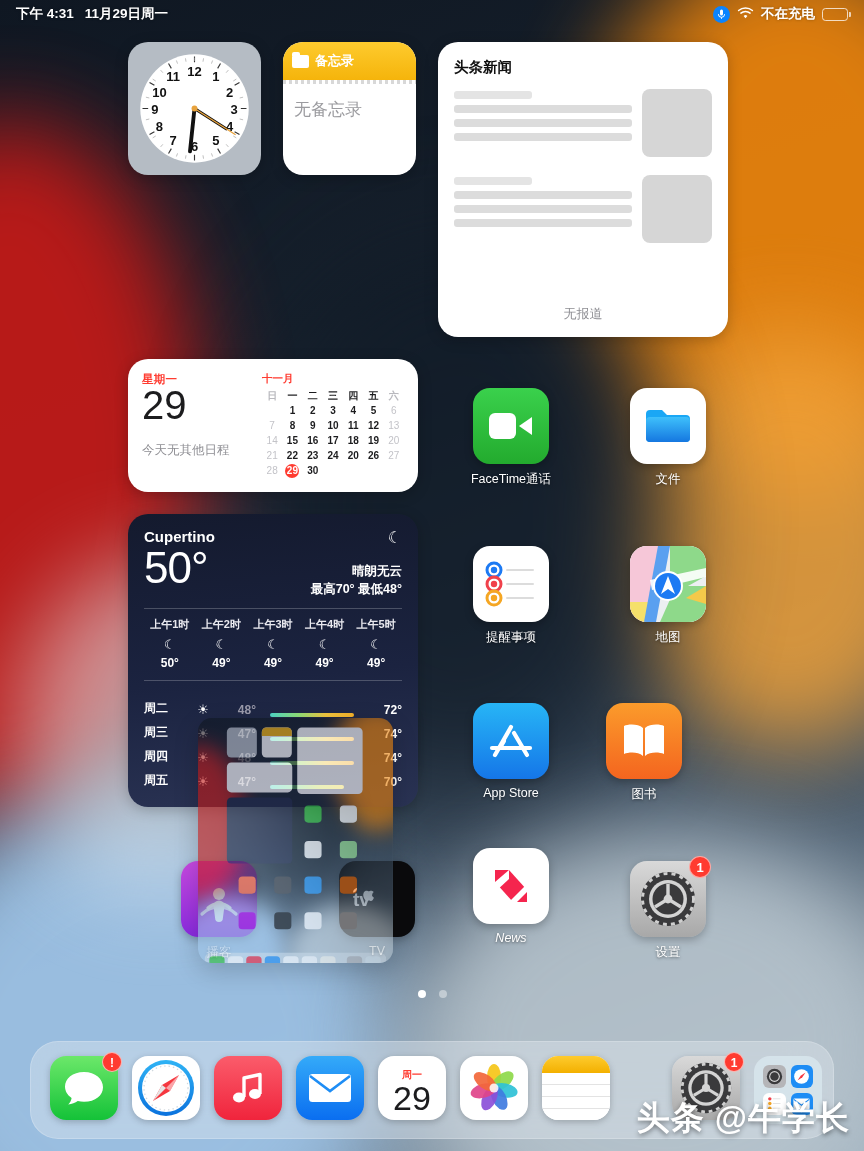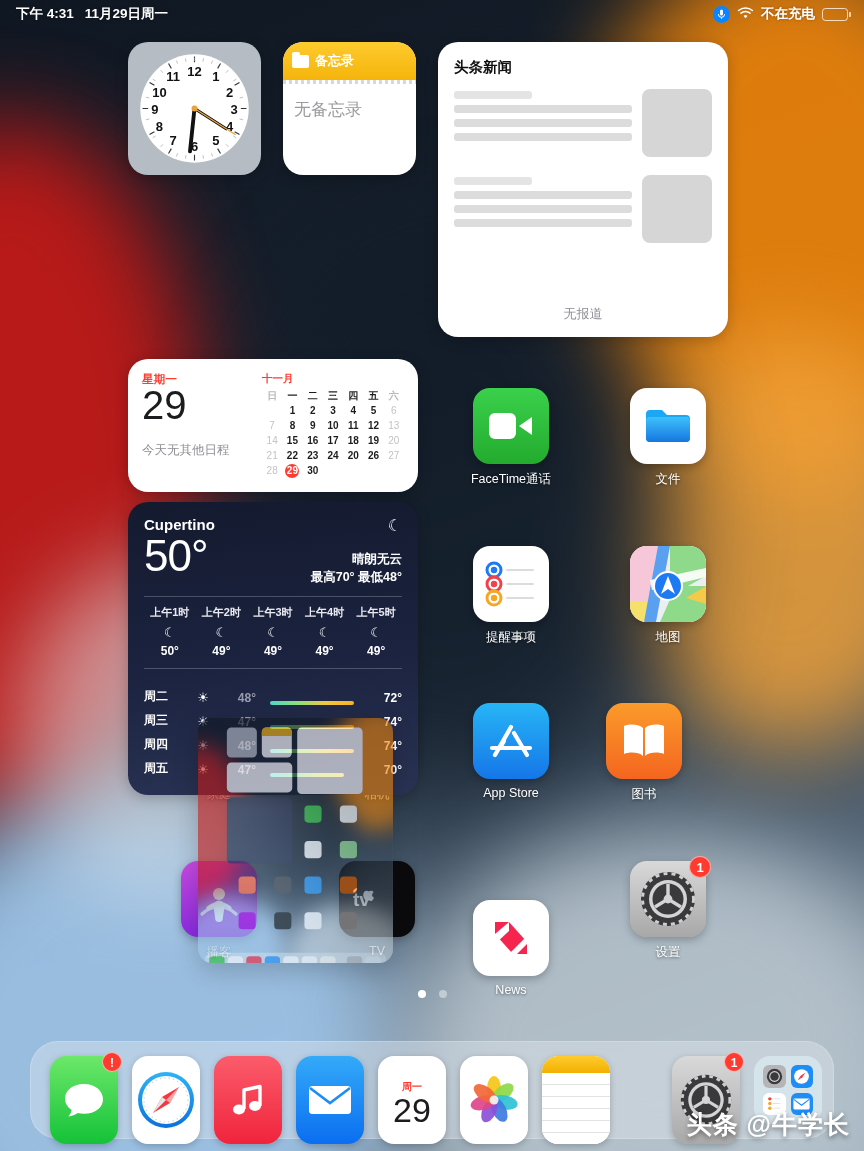--- a/index.html
+++ b/index.html
@@ -181,21 +181,21 @@
   
   #dock {
     position: absolute; left: 30px; right: 30px; bottom: 12px; height: 98px;
     background: rgba(225,232,238,.42);
     backdrop-filter: blur(22px);
     border-radius: 28px; display: flex; align-items: center;
     padding: 0 20px; gap: 14px; z-index: 15;
     box-shadow: inset 0 0 0 1px rgba(255,255,255,.2);
   }
   .dock-icon {
-    width: 68px; height: 88px; border-radius: 16px; position: relative;
+    width: 68px; height: 64px; border-radius: 16px; position: relative;
     box-shadow: 0 2px 7px rgba(0,0,0,.22);
     display: flex; align-items: center; justify-content: center; overflow: hidden;
   }
   .dock-wrap { position: relative; width: 68px; height: 68px; }
   .dock-badge {
     position: absolute; top: -4px; right: -4px; min-width: 20px; height: 20px;
     border-radius: 10px; background: #ff3b30; color: #fff;
     font-size: 12px; font-weight: 600; line-height: 20px; text-align: center;
     border: 1.5px solid rgba(255,255,255,.6); z-index: 5;
   }
@@ -217,21 +217,21 @@
     border-radius: 14px; overflow: hidden; z-index: 20;
     opacity: .62;
     box-shadow: 0 8px 26px rgba(0,0,0,.3);
     background: linear-gradient(160deg,#15202c 0%,#2a3a4a 45%,#8fa5b6 100%);
   }
   #overlay .ov-inner { transform: scale(0.2255); transform-origin: top left; width: 864px; height: 1151px; }
 
   
   #watermark {
     position: absolute; right: 14px; bottom: 10px; z-index: 40;
-    font-size: 25px; font-weight: 700; color: #fff;
+    font-size: 33px; font-weight: 700; color: #fff;
     text-shadow: 0 2px 5px rgba(0,0,0,.45);
     letter-spacing: 1px;
   }
 
   
   .ic-facetime { background: linear-gradient(180deg,#3ad14c 0%,#23ab2e 100%); }
   .ic-files { background: #fff; }
   .ic-reminders { background: #fff; }
   .ic-maps { background: #e8e8e8; }
   .ic-appstore { background: linear-gradient(180deg,#27b5f6 0%,#1576e8 100%); }
@@ -387,21 +387,21 @@
               <div class="nl"></div>
               <div class="nl"></div>
               <div class="nl"></div>
           </div>
           <div class="news-thumb"></div>
         </div>
         <div class="news-foot">无报道</div>
       </div>
     </div>
 
-    <div class="widget w-cal" style="margin-bottom:10px;">
+    <div class="widget w-cal" style="margin-bottom:22px;">
       <div class="cal-left">
         <div class="cal-dow">星期一</div>
         <div class="cal-num">29</div>
         <div class="cal-note">今天无其他日程</div>
       </div>
       <div class="cal-right">
         <div class="cal-month">十一月</div>
         <div class="cal-grid" id="cal-grid">
             <span class="hdr we">日</span>
             <span class="hdr">一</span>
@@ -614,21 +614,21 @@
       <div class="app-icon ic-books">
         <svg width="48" height="38" viewBox="0 0 48 38">
           <path d="M23 6 C18 1.5 8 2 4 4 v28 c5-2 14-2.5 19 2z" fill="#fff"></path>
           <path d="M25 6 C30 1.5 40 2 44 4 v28 c-5-2-14-2.5-19 2z" fill="#fff"></path>
         </svg>
       </div>
     </div>
     <div class="app-label">图书</div>
   </div>
 
-  <div class="app" style="left:452px; top:900px;">
+  <div class="app" style="left:452px; top:848px;font-style:italic;">
     <div class="icon-wrap">
       <div class="app-icon ic-news">
         <svg width="48" height="48" viewBox="0 0 48 48">
           <path d="M8 8 h14 l18 20 v12 h-14 L8 20z" fill="#f5254e"></path>
           <path d="M8 20 L22 8 v9 L8 30z" fill="#fff"></path>
           <path d="M26 18 L40 30 v-9 L26 9z" fill="#fff" opacity="0"></path>
           <path d="M22 40 L40 22 v8 L30 40z" fill="#fff"></path>
         </svg>
       </div>
     </div>

